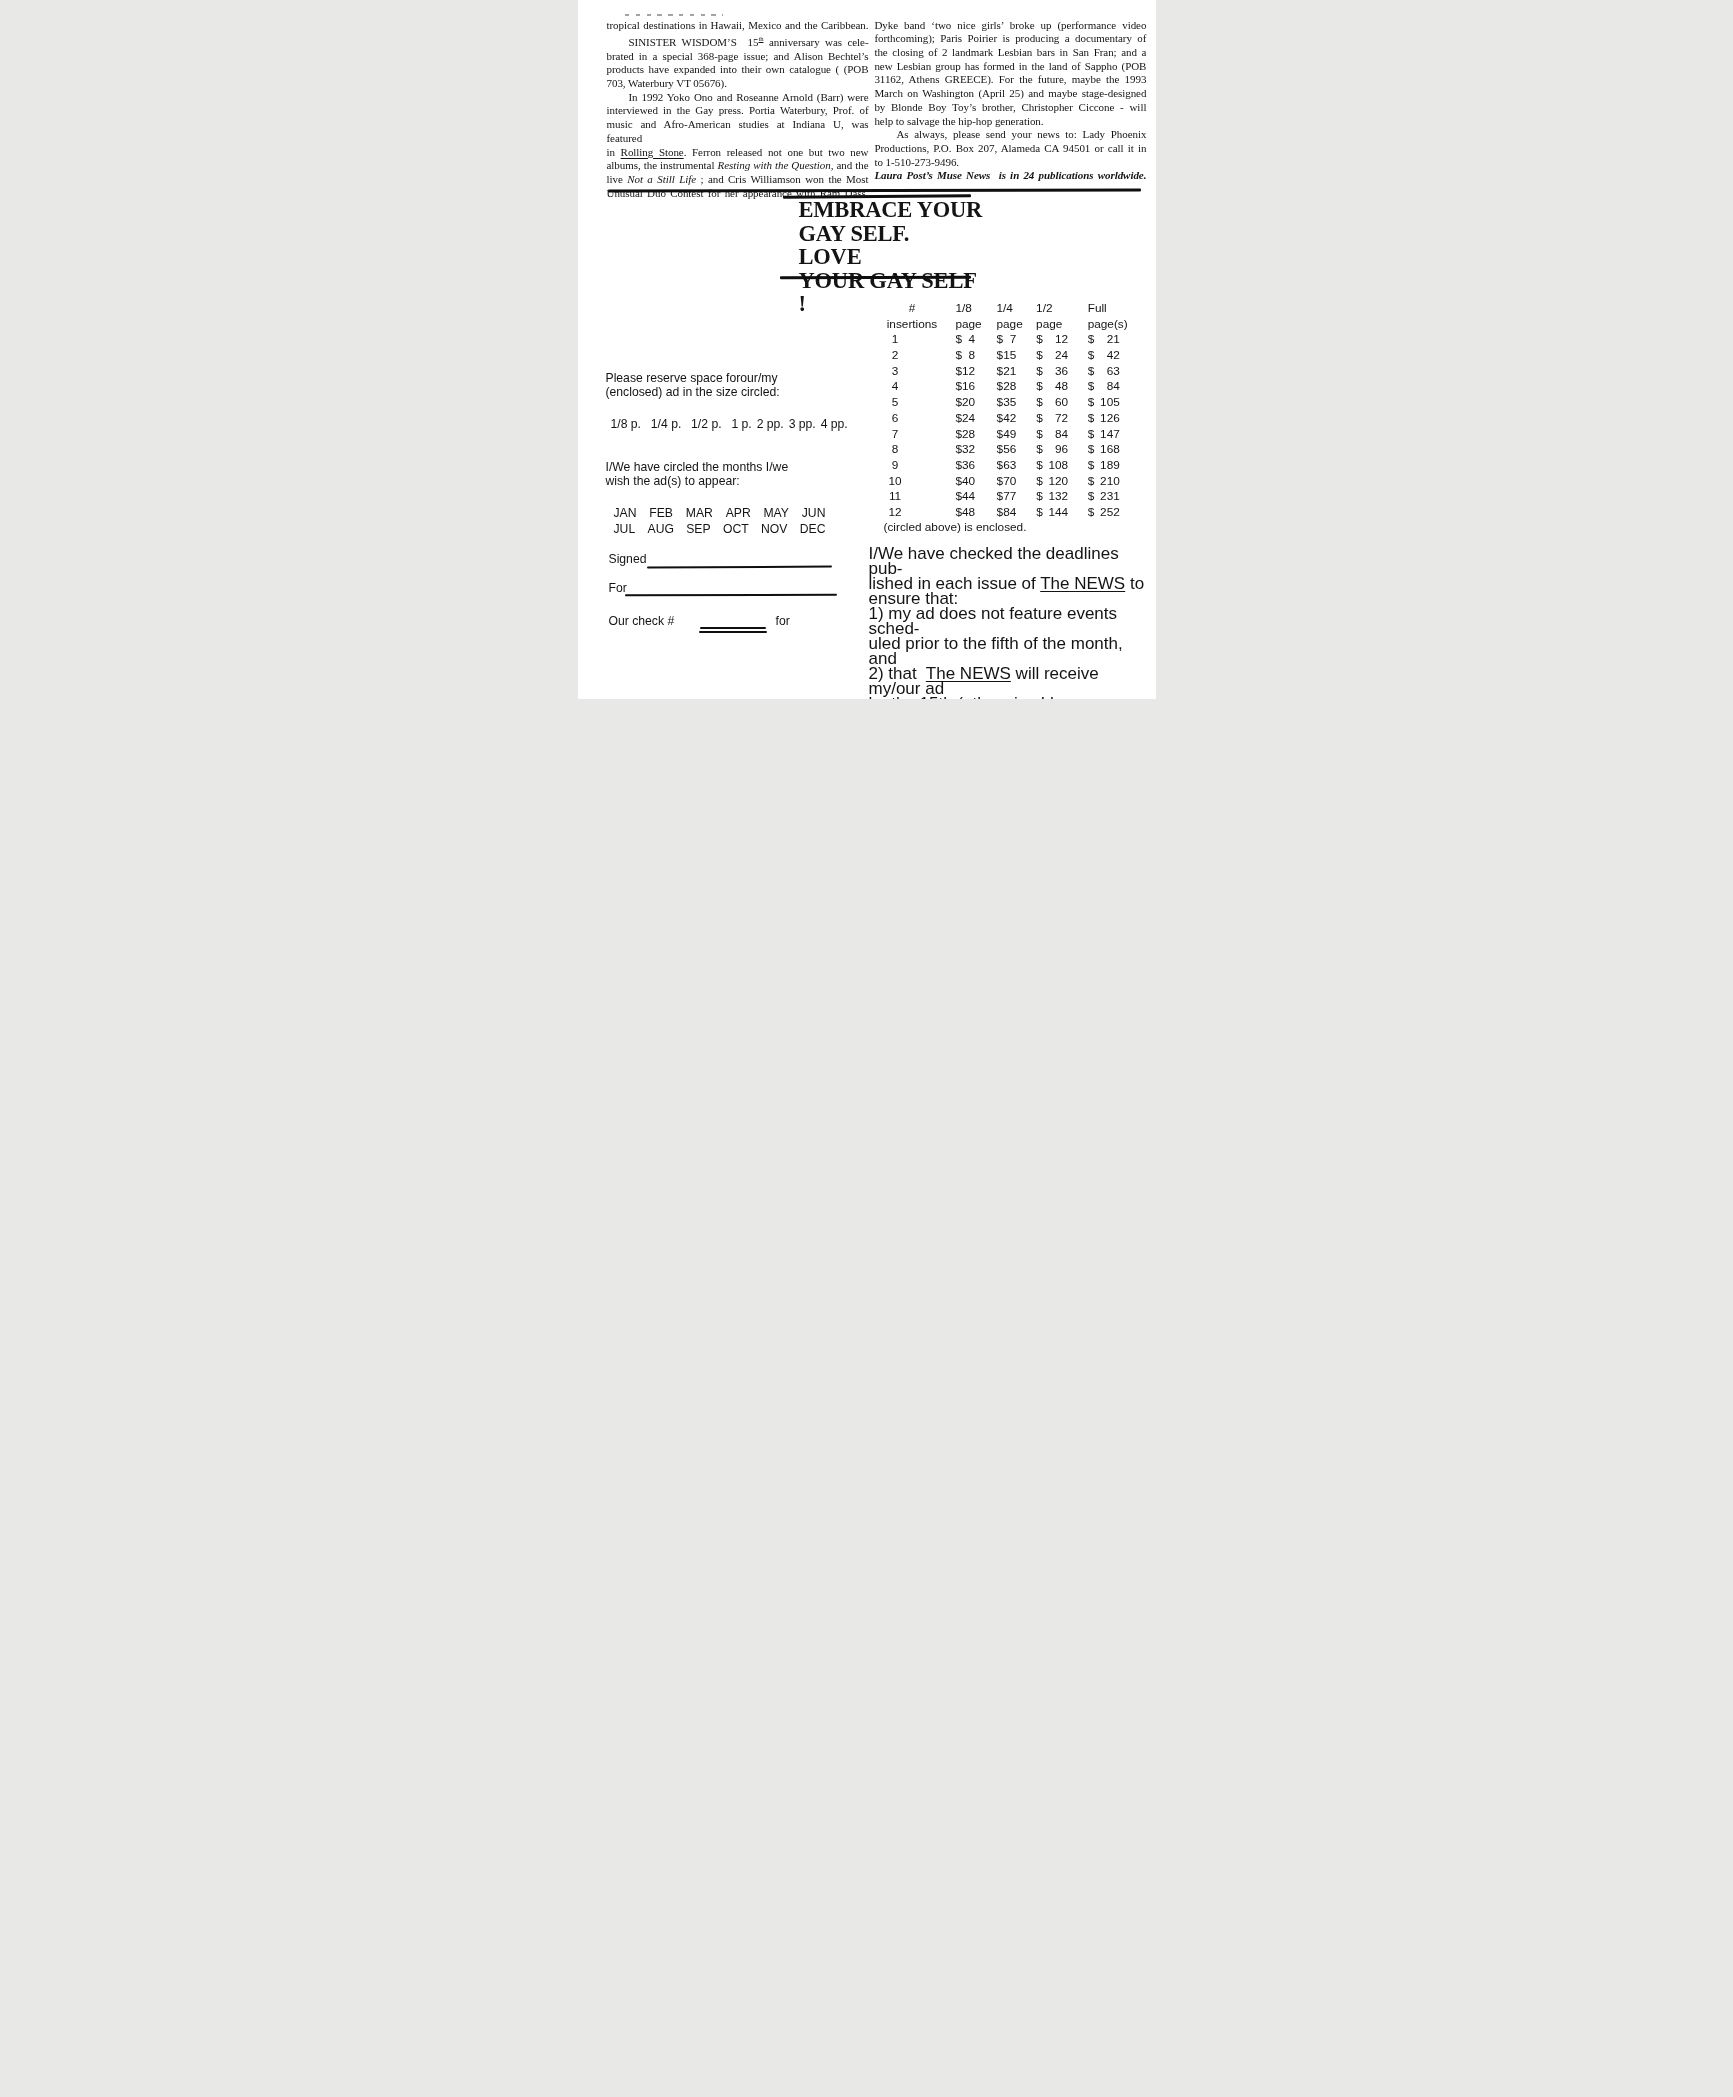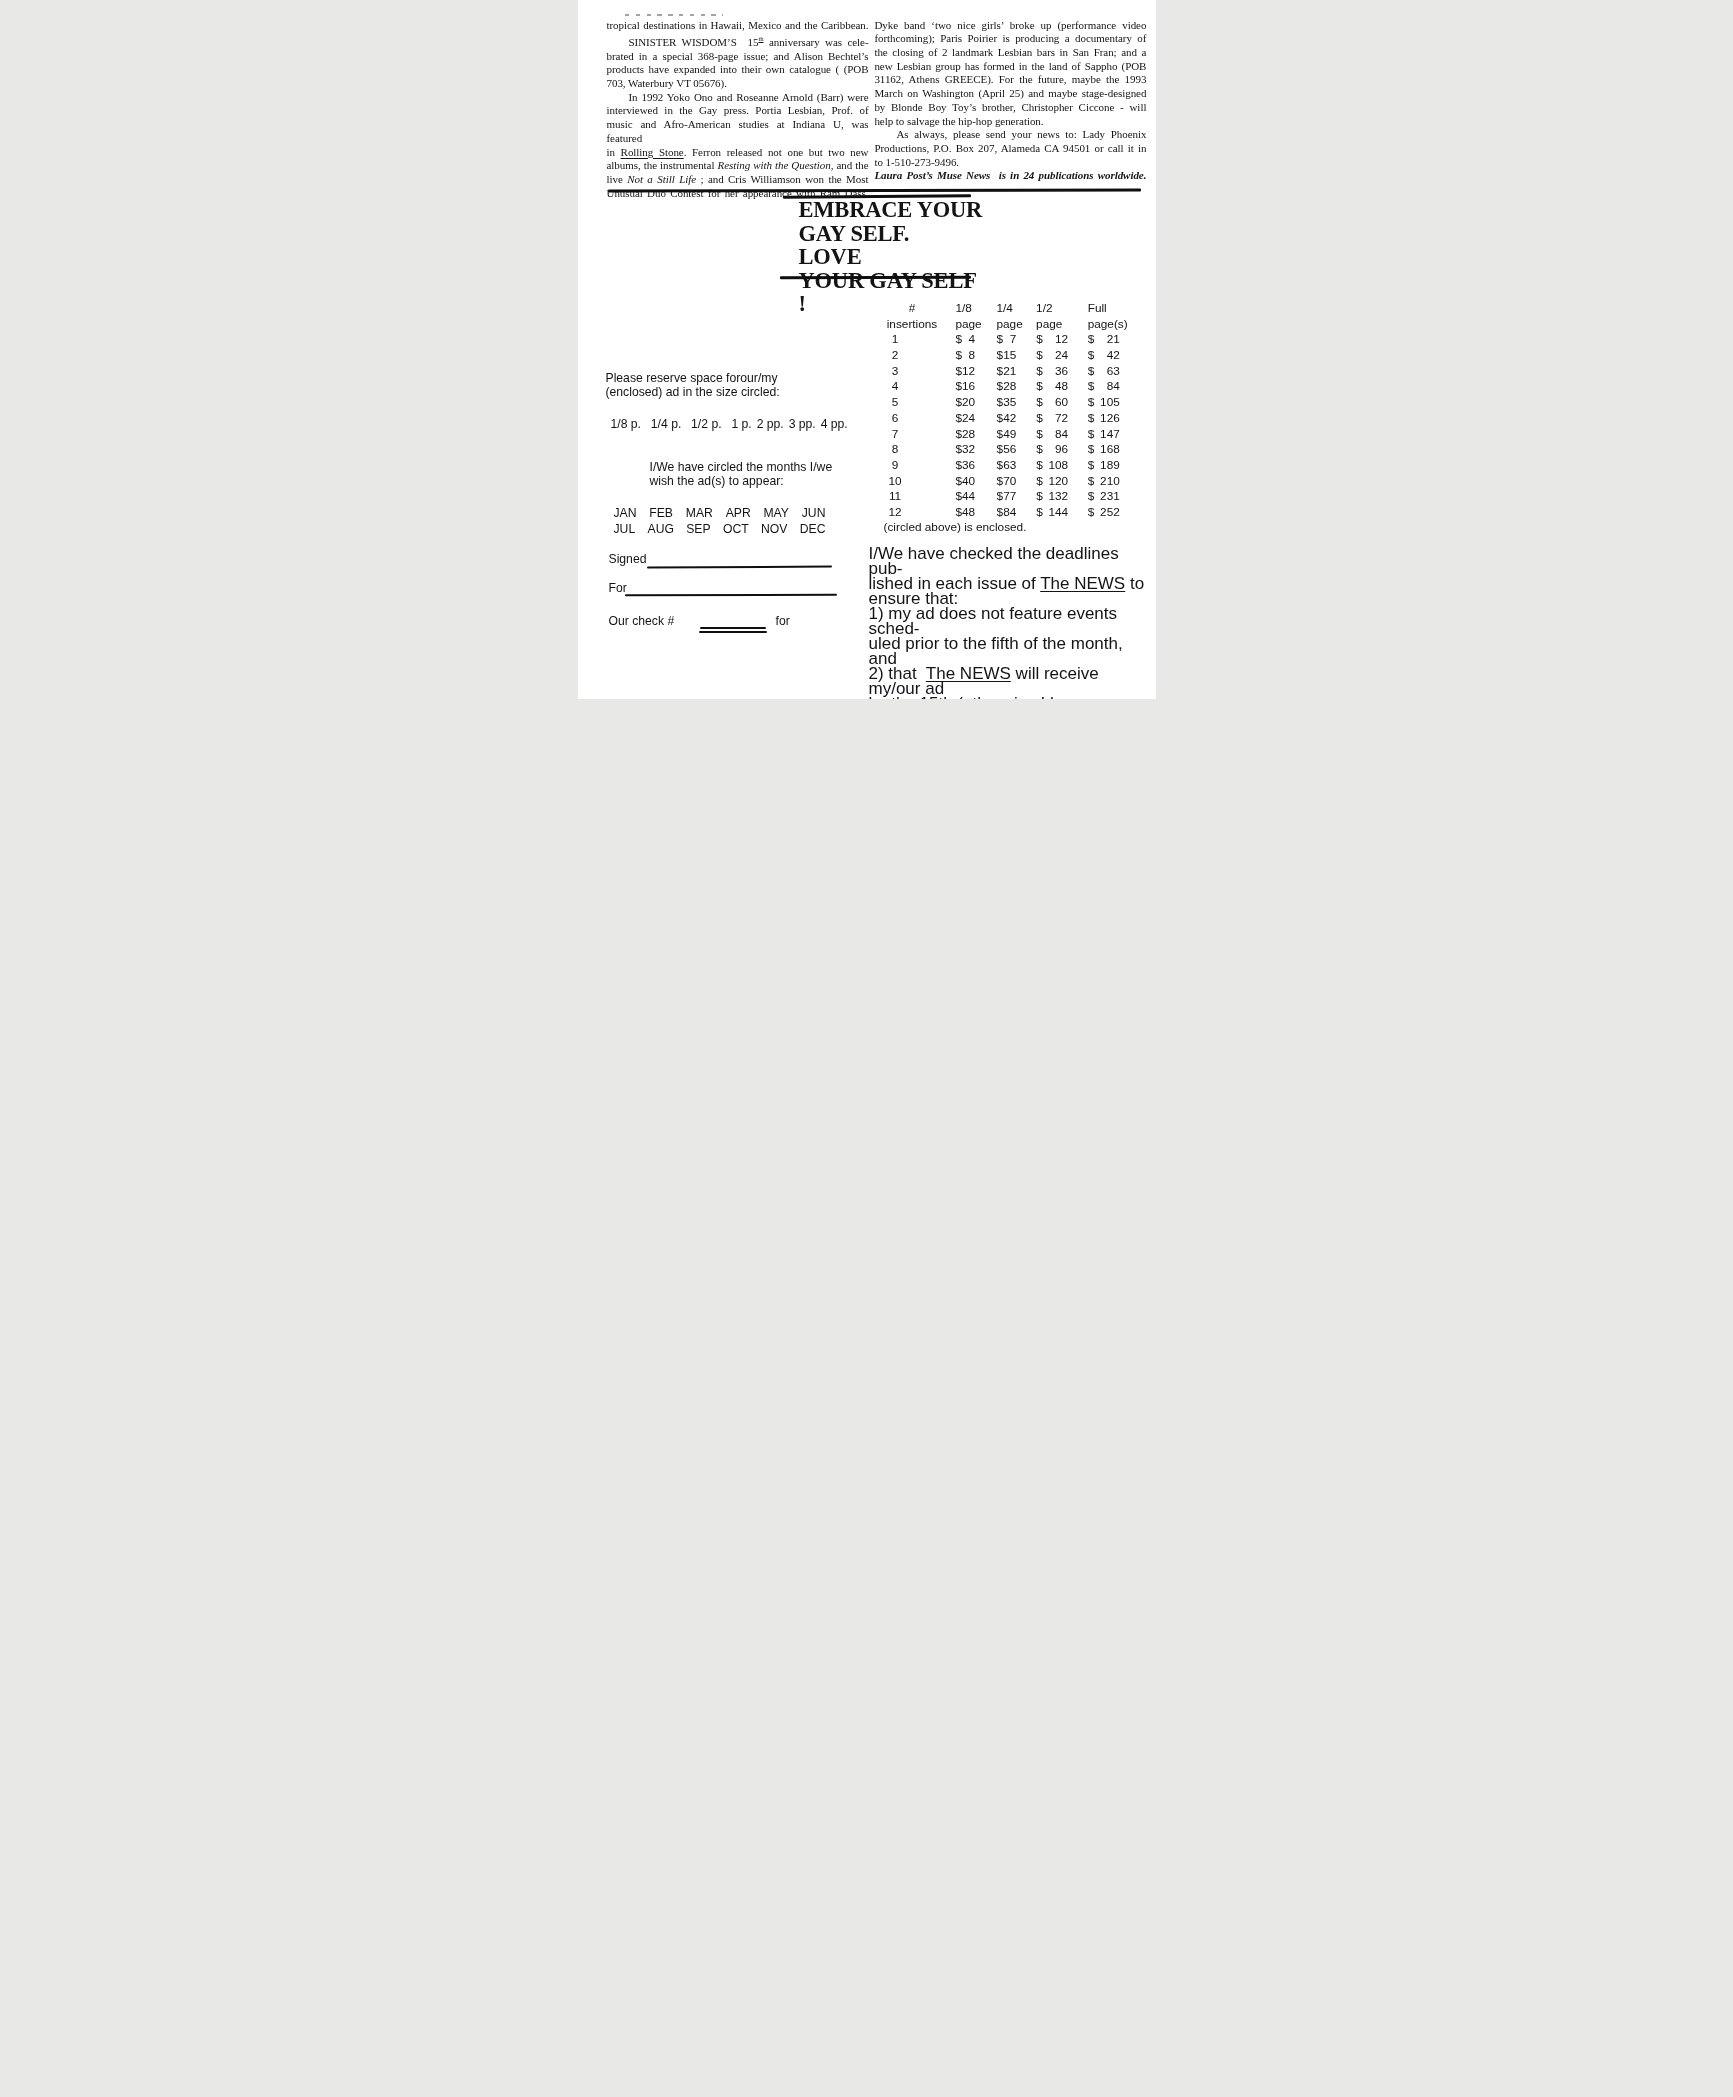--- a/index.html
+++ b/index.html
@@ -38,21 +38,21 @@
 
   
   #form-heading{position:absolute; left:57px; top:292px; width:230px;
     font-size:12.7px; line-height:22px; font-weight:700; letter-spacing:0.3px; word-spacing:3.4px;}
   .center .line{text-align:center; text-align-last:center;}
   #intro{position:absolute; left:28px; top:372px; width:215px; font-size:12.2px; line-height:13.5px;}
   #sizes{position:absolute; left:33px; top:417px; width:259px; font-size:12.2px; display:flex; align-items:baseline;}
   .sz{margin-right:9.8px; white-space:nowrap;}
   .sz:nth-child(n+4){margin-right:4.9px;}
   .sz:last-child{margin-right:0;}
-  #months-note{position:absolute; left:28px; top:461px; width:215px; font-size:12.2px; line-height:13.5px;margin-left:44px;}
+  #months-note{position:absolute; left:28px; top:461px; width:215px; font-size:12.2px; line-height:13.5px;}
   #months{position:absolute; left:36px; top:506px; width:212px; font-size:12.2px;}
   .mrow{display:flex; justify-content:space-between; height:15.7px; line-height:15.7px;}
 
   .flabel{position:absolute; font-size:12.2px;}
   #signed-label{left:31px; top:552px;}
   #for-label{left:31px; top:581px;}
   #check-label{left:31px; top:614px;}
   #check-for{left:198px; top:614px;}
   .fline{position:absolute; background:#0f0f0f; border-radius:1px;}
   #signed-line{left:69px; top:566px; width:185px; height:2.4px; transform:rotate(-0.25deg);}
@@ -92,21 +92,21 @@
   <div id="noise"></div>
 
   <div id="top-cols">
     <div id="col-left" class="serif col">
         <div class="line"><span class="seg n">tropical destinations in Hawaii, Mexico and the Caribbean.</span></div>
         <div class="line ind"><span class="seg n">SINISTER WISDOM’S  15</span><span class="seg sup">th</span><span class="seg n"> anniversary was cele-</span></div>
         <div class="line"><span class="seg n">brated in a special 368-page issue; and Alison Bechtel’s</span></div>
         <div class="line"><span class="seg n">products have expanded into their own catalogue ( (POB</span></div>
         <div class="line nj"><span class="seg n">703, Waterbury VT 05676).</span></div>
         <div class="line ind"><span class="seg n">In 1992 Yoko Ono and Roseanne Arnold (Barr) were</span></div>
-        <div class="line"><span class="seg n">interviewed in the Gay press. Portia Lesbian, Prof. of</span></div>
+        <div class="line"><span class="seg n">interviewed in the Gay press. Portia Waterbury, Prof. of</span></div>
         <div class="line"><span class="seg n">music and Afro-American studies at Indiana U, was featured</span></div>
         <div class="line"><span class="seg n">in </span><span class="seg u">Rolling Stone</span><span class="seg n">. Ferron released not one but two new</span></div>
         <div class="line"><span class="seg n">albums, the instrumental </span><span class="seg i">Resting with the Question</span><span class="seg n">, and the</span></div>
         <div class="line"><span class="seg n">live </span><span class="seg i">Not a Still Life</span><span class="seg n"> ; and Cris Williamson won the Most</span></div>
         <div class="line"><span class="seg n">Unusual Duo Contest for her appearance with Ram Dass.</span></div>
       </div>
     <div id="col-right" class="serif col">
         <div class="line"><span class="seg n">Dyke band ‘two nice girls’ broke up (performance video</span></div>
         <div class="line"><span class="seg n">forthcoming); Paris Poirier is producing a documentary of</span></div>
         <div class="line"><span class="seg n">the closing of 2 landmark Lesbian bars in San Fran; and a</span></div>

